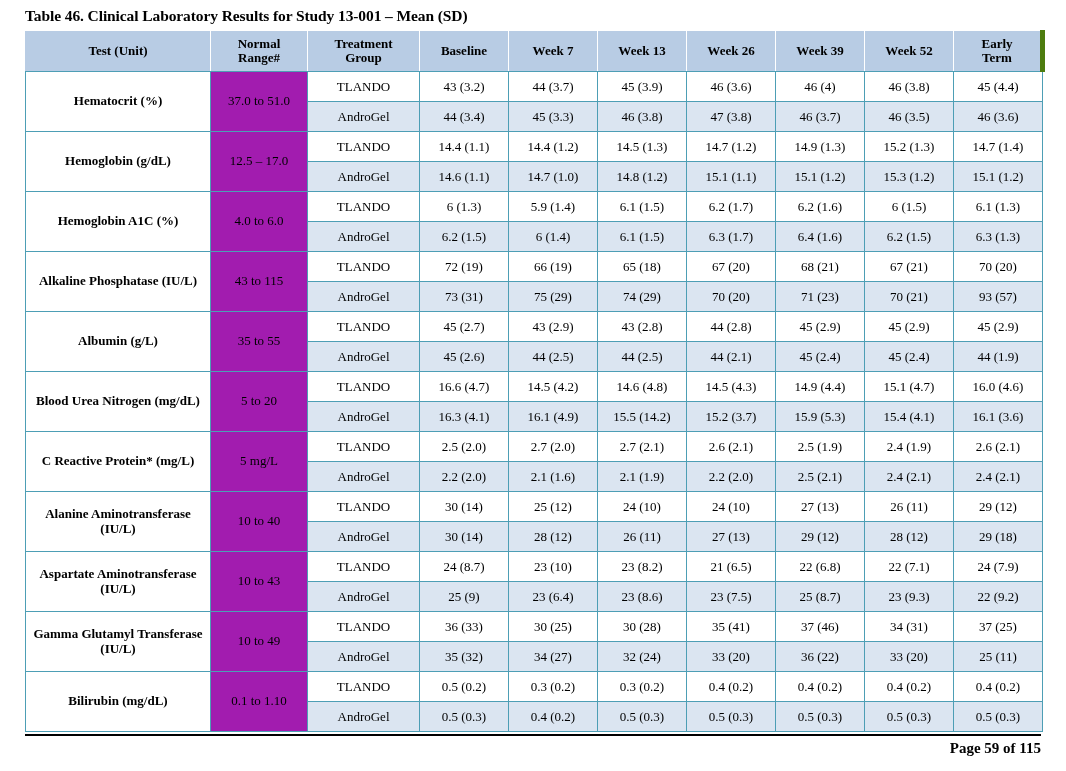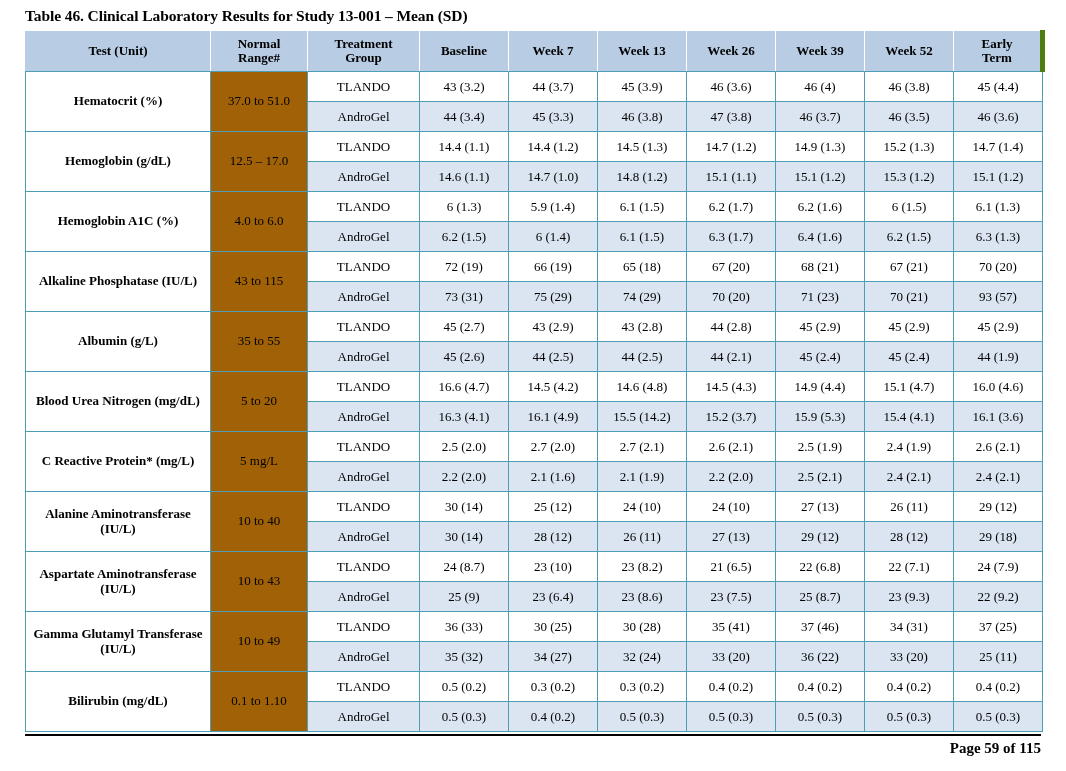--- a/index.html
+++ b/index.html
@@ -71,21 +71,21 @@
     font-weight: bold;
     font-size: 13px;
     line-height: 1.15;
     padding: 2px 4px;
     background: #ffffff;
   }
   td.range-cell {
     font-size: 13px;
     line-height: 1.15;
     padding: 2px 3px;
-    background: #a16207;
+    background: #a21caf;
   }
   td.group-cell, td.val-cell {
     height: 29px;
     font-size: 13px;
     padding: 1px 2px;
   }
   tr.row-tlando td.group-cell,
   tr.row-tlando td.val-cell {
     background: #ffffff;
   }

